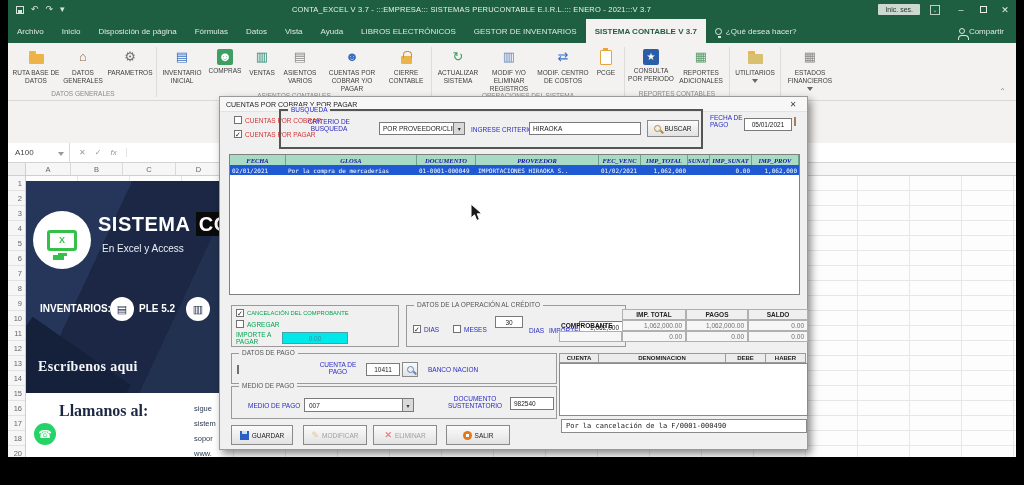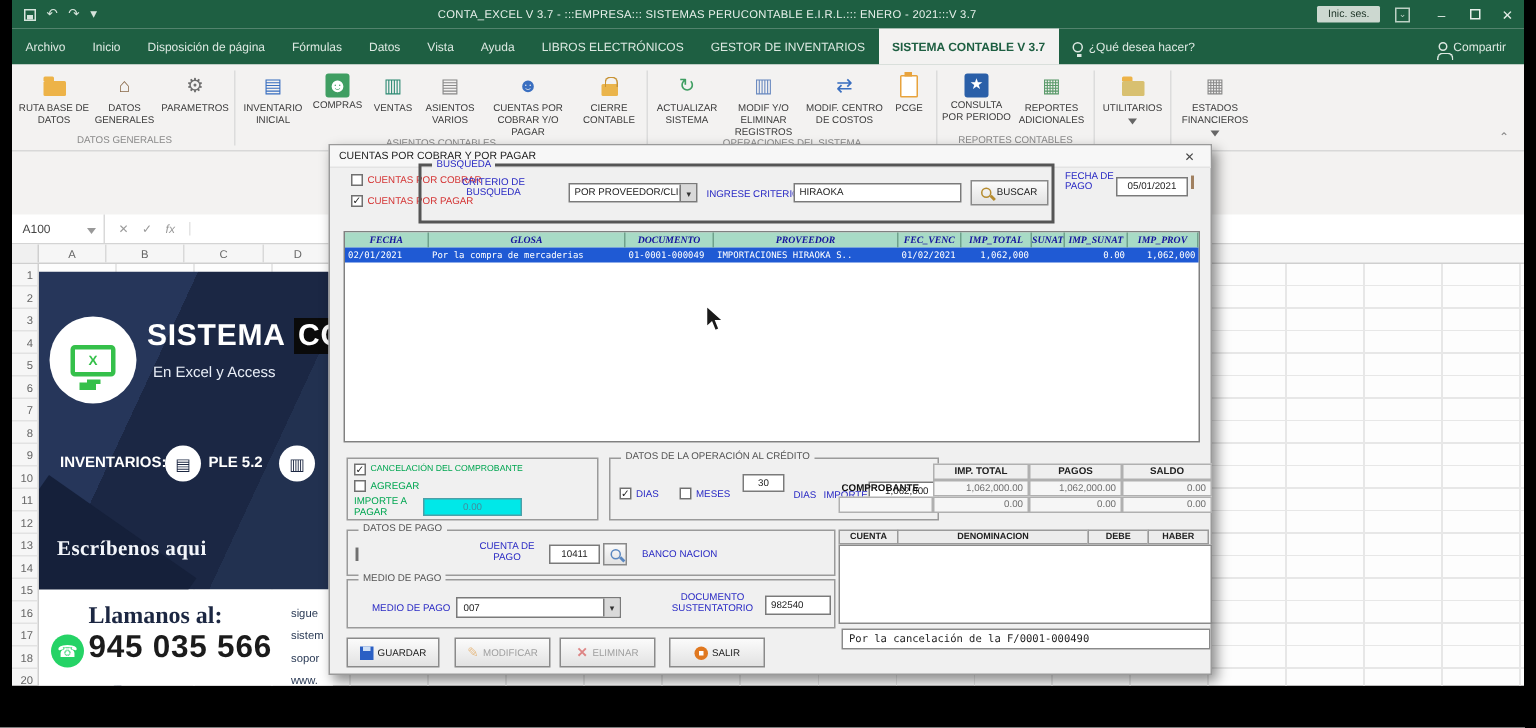--- a/index.html
+++ b/index.html
@@ -357,21 +357,20 @@
       <div class="btitle"><span>SISTEMA </span><span class="dark">CO</span></div>
       <div class="bsub">En Excel y Access</div>
       <div class="bene">INVENTARIOS:</div>
       <div class="bcirc" style="left:84px">▤</div>
       <div class="ple">PLE 5.2</div>
       <div class="bcirc" style="left:160px">▥</div>
       <div class="escrib">Escríbenos aqui</div>
       <div class="bannerbot">
         <div class="llam">Llamanos al:</div>
         <div class="wapp">☎</div>
-        <div class="phone">945 035 566</div>
         <div class="sidetxt">
             <div class="">sigue</div>
             <div class="">sistem</div>
             <div class="">sopor</div>
             <div class="">www.</div>
           </div>
       </div>
     </div>
     <div class="undergray"></div>
   </div>

